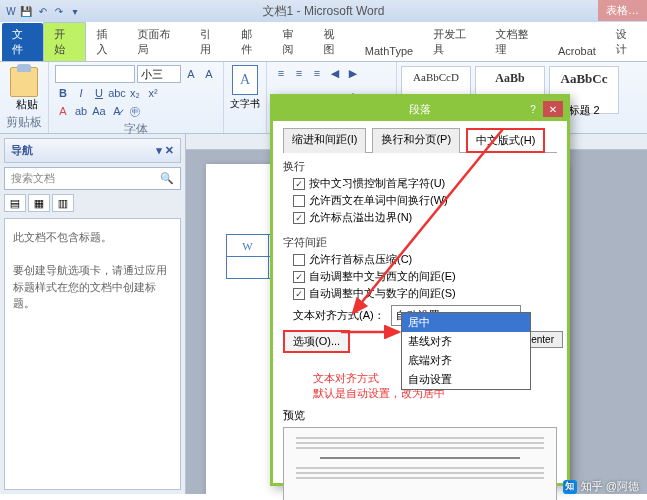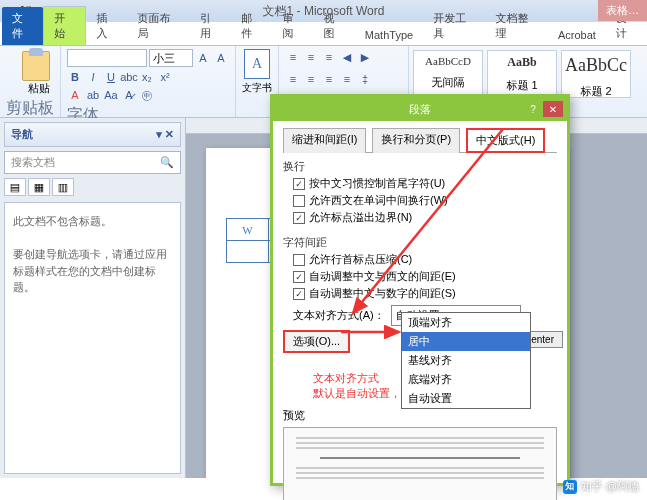--- a/index.html
+++ b/index.html
@@ -1,37 +1,37 @@
 <!DOCTYPE html>
 <html><head>
 <meta charset="utf-8">
 <style>
 *{box-sizing:border-box;margin:0;padding:0;font-family:"Microsoft YaHei","SimSun",sans-serif;font-size:11px}
 body{width:647px;height:500px;background:#fff;position:relative;overflow:hidden}
 .qat{height:22px;background:linear-gradient(#dce6f4,#c9d9ef);display:flex;align-items:center;padding:0 4px;gap:2px}
 .qat .ico{width:14px;height:14px;display:inline-flex;align-items:center;justify-content:center;color:#3b5998;font-size:10px}
 .title-txt{position:absolute;top:3px;left:50%;transform:translateX(-50%);color:#555;font-size:12px}
-.ribbon-tabs{height:24px;background:#fff;display:flex;align-items:flex-end;padding-left:2px;border-bottom:1px solid #b6c4d8}
+.ribbon-tabs{height:40px;background:#fff;display:flex;align-items:flex-end;padding-left:2px;border-bottom:1px solid #b6c4d8}
 .rt{padding:4px 10px;color:#444;cursor:default}
 .rt.file{background:#1a5fb4;color:#fff;border-radius:2px 2px 0 0}
 .rt.active{background:#bef264;border:1px solid #b6c4d8;border-bottom:none}
 .ribbon{height:72px;background:linear-gradient(#f4f8fd,#e8f0fa);border-bottom:1px solid #b6c4d8;display:flex}
 .grp{border-right:1px solid #cdd9ea;padding:3px 6px;display:flex;flex-direction:column;justify-content:space-between}
-.grp-lbl{text-align:left;color:#6a7a92;font-size:16px}
+.grp-lbl{text-align:center;color:#6a7a92;font-size:12px}
 .paste{display:flex;flex-direction:column;align-items:flex-end;padding:2px 4px}
 .paste-ico{width:28px;height:30px;background:#f8d88a;border:1px solid #c7a556;border-radius:2px;position:relative}
 .paste-ico:before{content:"";position:absolute;top:-4px;left:6px;width:14px;height:8px;background:#aabfde;border-radius:3px 3px 0 0}
 .font-grp{min-width:150px}
 .font-row{display:flex;gap:2px;align-items:center;margin-bottom:2px}
 .font-sel{border:1px solid #a7b8d0;background:#fff;padding:1px 3px;font-size:11px;height:18px}
 .btn-ico{width:16px;height:16px;display:inline-flex;align-items:center;justify-content:center;color:#3b5998;border:1px solid transparent}
 .para-grp{min-width:130px}
 .styles-grp{flex:1;display:flex;gap:4px;padding:4px}
 .style-box{border:1px solid #c4d0e2;background:#fff;width:70px;height:48px;text-align:center;padding:4px 2px;font-size:10px}
-.style-box .prev{font-family:serif;color:#333;margin-bottom:8px}
+.style-box .prev{font-family:serif;color:#333;margin-bottom:16px}
 .workspace{display:flex;height:calc(100% - 140px)}
 .nav-pane{width:186px;background:#e8edf4;border-right:1px solid #b6c4d8;padding:4px;display:flex;flex-direction:column}
 .nav-hdr{background:linear-gradient(#f4f8fd,#dce6f4);padding:4px 6px;color:#3b5998;font-weight:bold;border:1px solid #b6c4d8;display:flex;justify-content:space-between;align-items:center}
 .nav-search{margin:4px 0;border:1px solid #a7b8d0;background:#fff;padding:3px 6px;display:flex;justify-content:space-between;align-items:center;color:#888}
 .nav-tabs{display:flex;gap:2px;margin-bottom:6px}
 .nav-tab{border:1px solid #b6c4d8;background:#fff;width:22px;height:18px;display:flex;align-items:center;justify-content:center}
 .nav-body{background:#fff;border:1px solid #b6c4d8;flex:1;padding:10px 8px;color:#666;line-height:1.5}
 .doc-area{flex:1;background:#aab4c2;position:relative;overflow:hidden}
 .ruler{height:16px;background:#e8edf4;border-bottom:1px solid #b6c4d8}
 .page{position:absolute;top:30px;left:20px;width:360px;height:400px;background:#fff;box-shadow:2px 2px 6px rgba(0,0,0,.3)}
@@ -160,21 +160,21 @@
   <div class="styles-grp">
     <div class="style-box">
       <div class="prev" style="font-size:11px">AaBbCcD</div>
       <div>无间隔</div>
     </div>
     <div class="style-box">
       <div class="prev" style="font-size:12px;font-weight:bold">AaBb</div>
       <div>标题 1</div>
     </div>
     <div class="style-box">
-      <div class="prev" style="font-size:18px;font-weight:normal">AaBbCc</div>
+      <div class="prev" style="font-size:13px;font-weight:bold">AaBbCc</div>
       <div>标题 2</div>
     </div>
   </div>
 </div>
 
 <div class="workspace">
   <div class="nav-pane">
     <div class="nav-hdr">
       <span>导航</span>
       <span style="cursor:default">▾ ✕</span>
@@ -261,21 +261,20 @@
       <span>文本对齐方式(A)：</span>
       <div class="combo">
         <span>自动设置</span>
         <span>▾</span>
       </div>
     </div>
 
     <div style="position:relative">
       <span class="opt-btn">选项(O)...</span>
       <div class="dropdown" style="left:118px;top:-18px">
-        <div class="dd-item">顶端对齐</div>
         <div class="dd-item sel">居中</div>
         <div class="dd-item">基线对齐</div>
         <div class="dd-item">底端对齐</div>
         <div class="dd-item">自动设置</div>
       </div>
     </div>
 
     <div class="center-btn">Center</div>
 
     <div class="annot">

